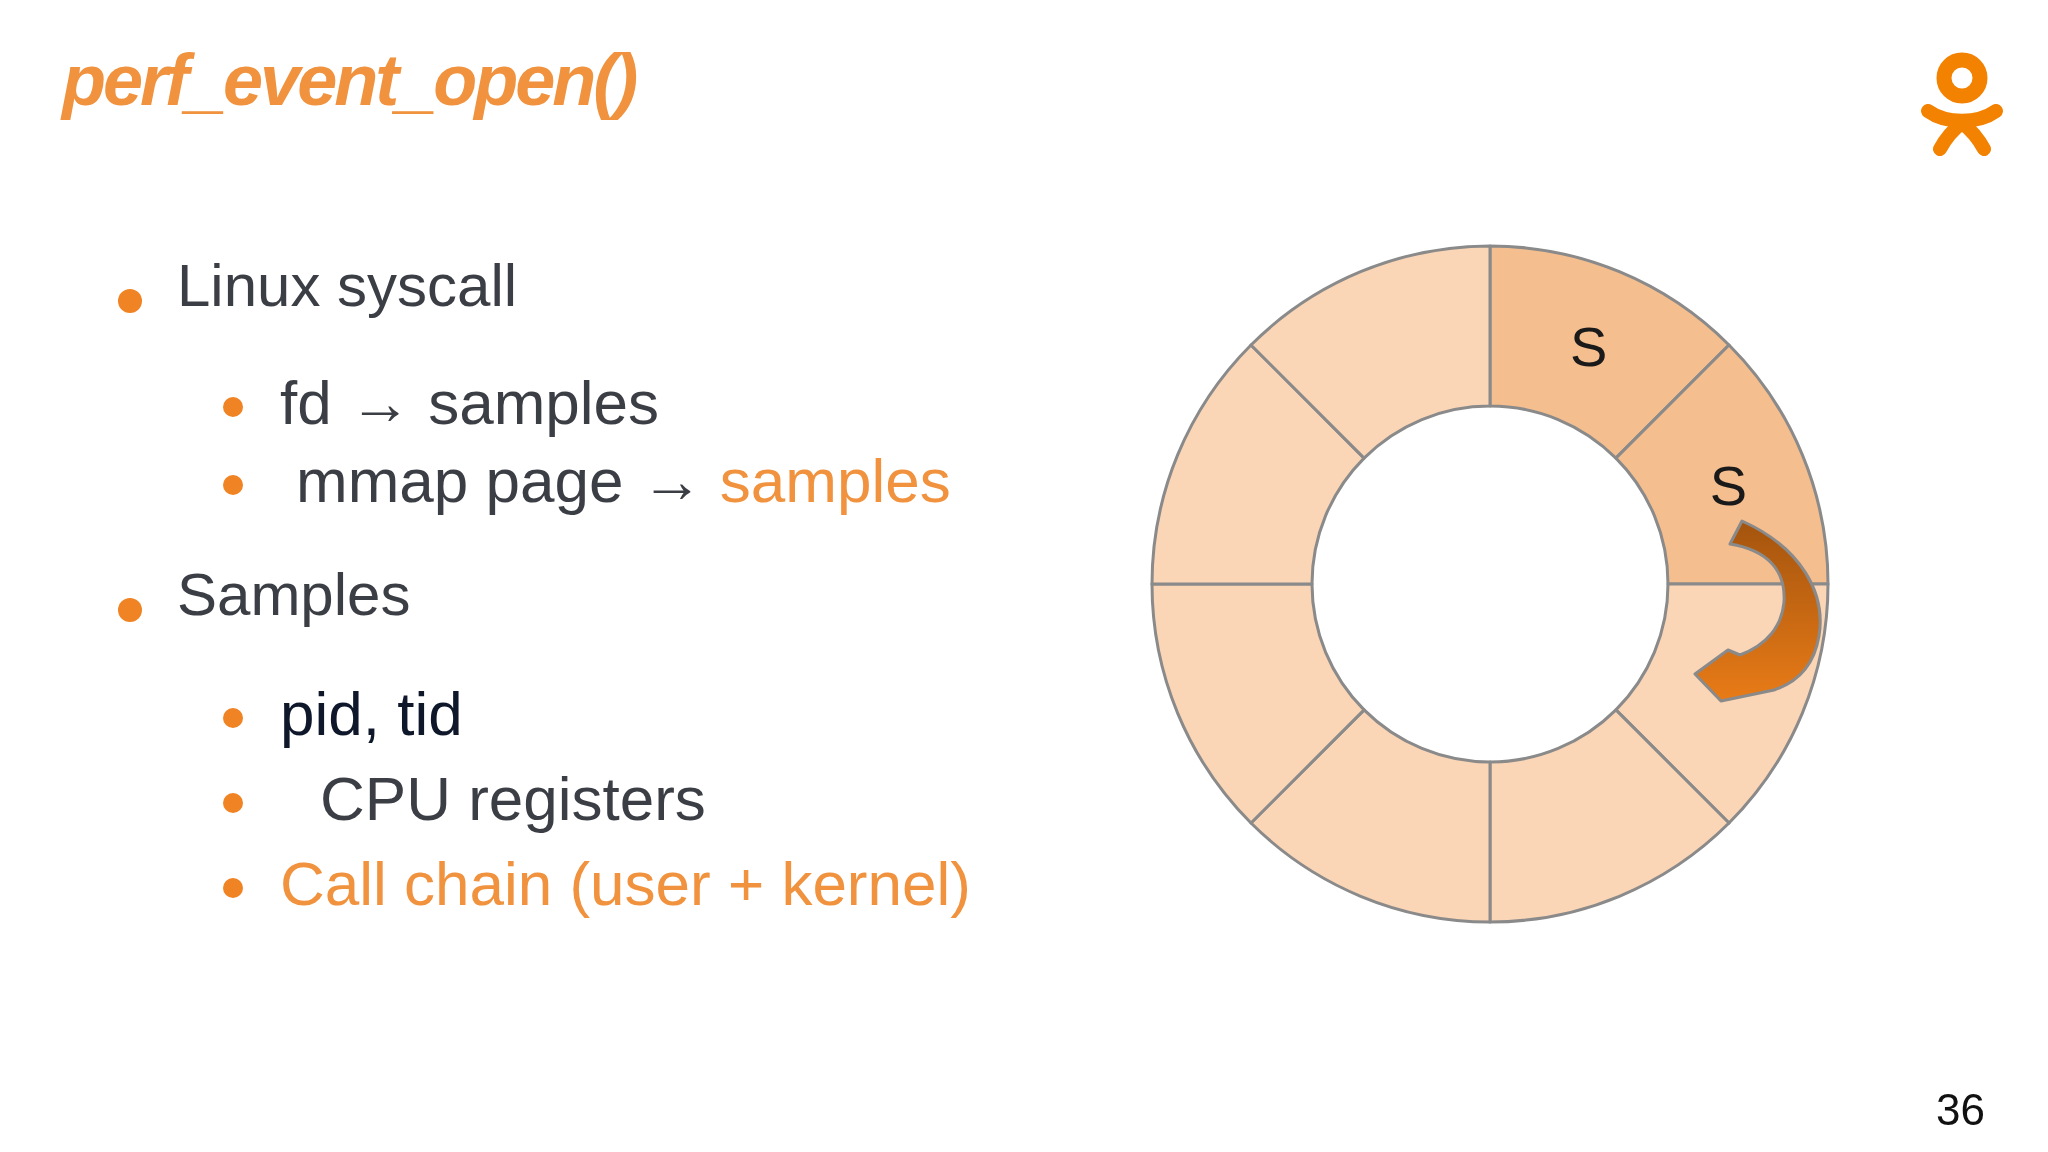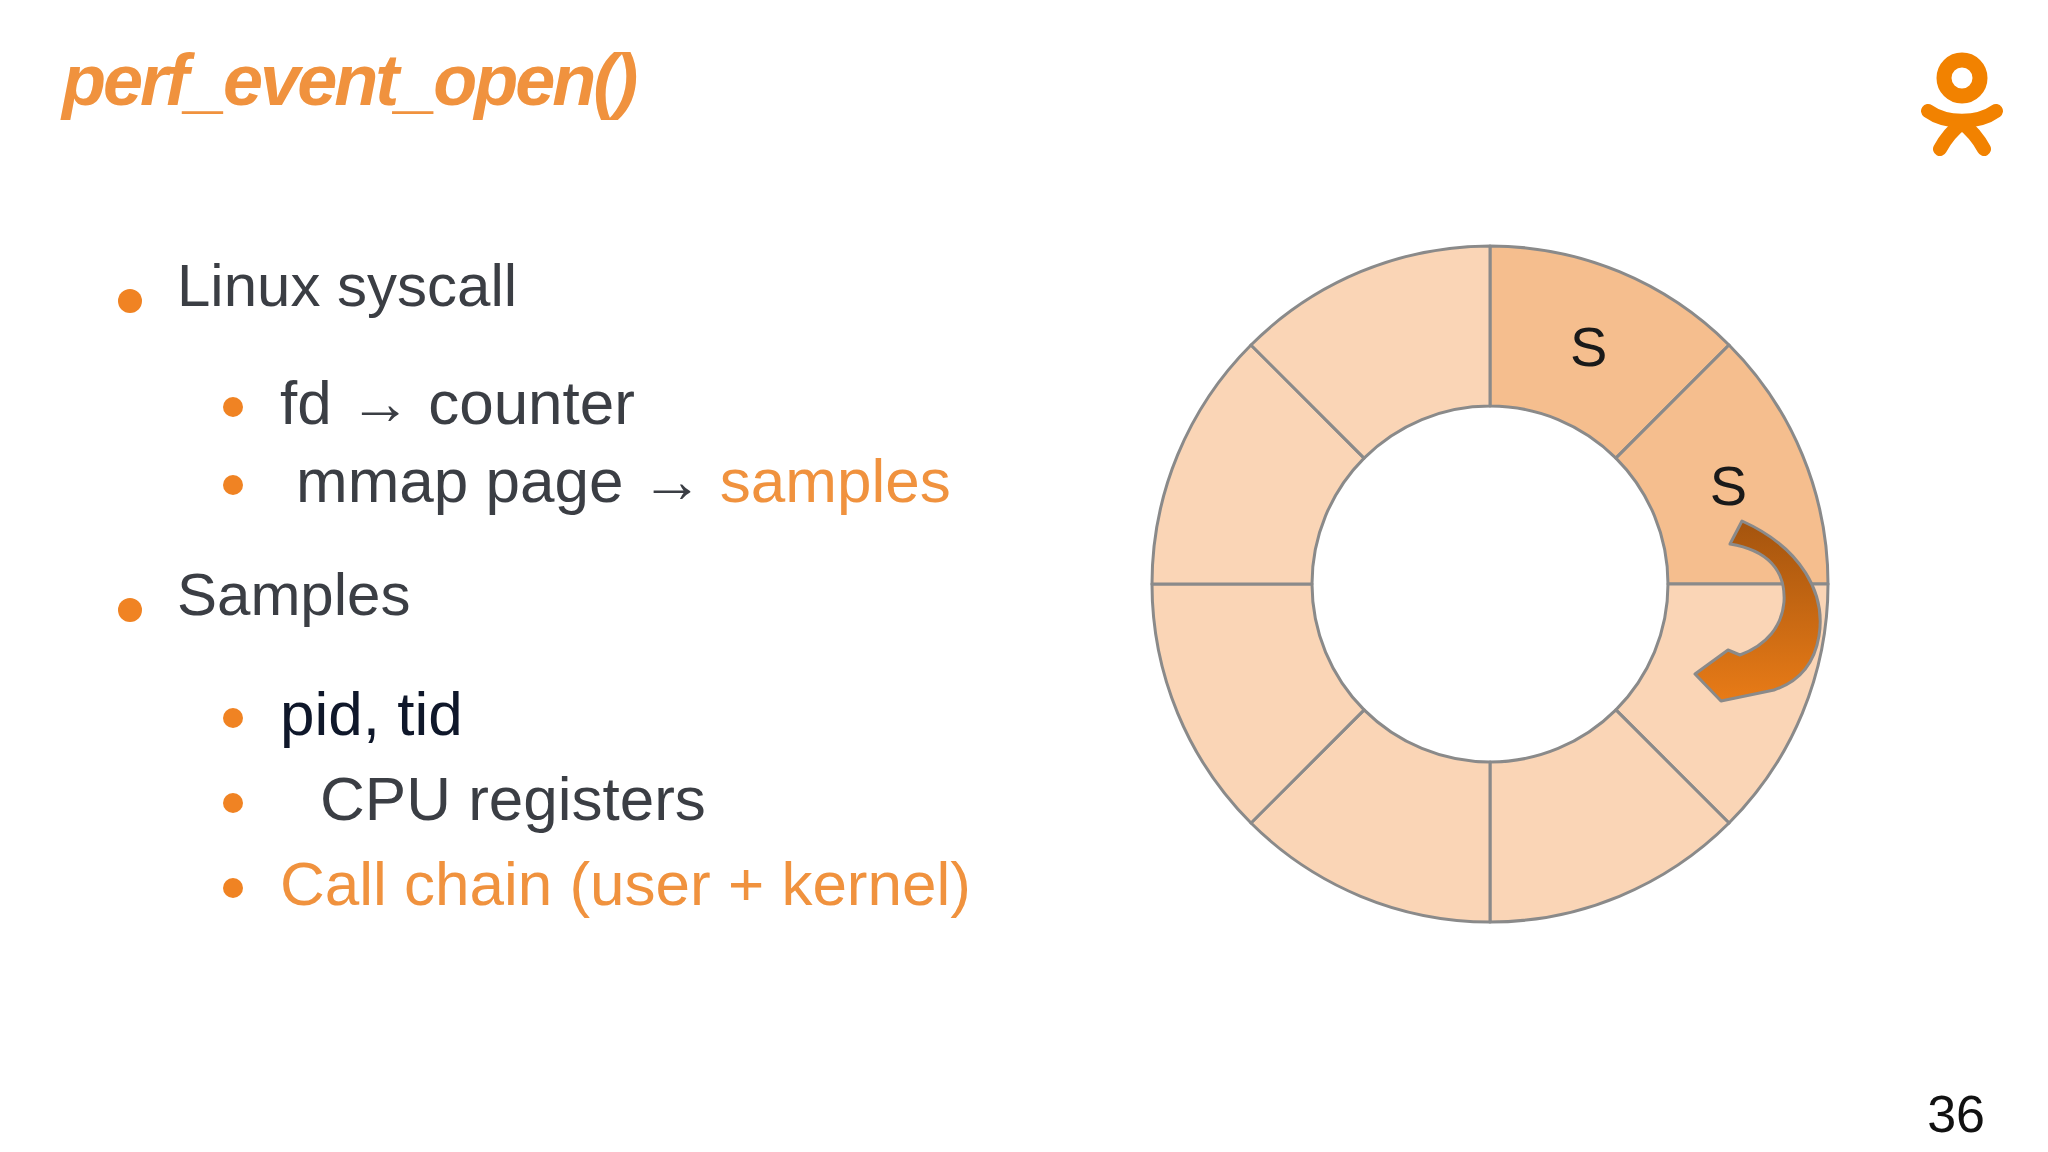--- a/index.html
+++ b/index.html
@@ -5,38 +5,38 @@
   html,body{margin:0;padding:0;background:#ffffff;}
   body{width:2048px;height:1152px;position:relative;overflow:hidden;
        font-family:"Liberation Sans","DejaVu Sans",sans-serif;}
   .title{position:absolute;left:62px;top:44px;font-size:72px;font-weight:bold;
          letter-spacing:-3px;line-height:1;white-space:nowrap;font-style:italic;}
   .bullet-row{position:absolute;left:0;white-space:nowrap;line-height:1;}
   .bullet-dot{position:absolute;border-radius:50%;}
   .bullet-text{position:absolute;top:0;line-height:1;}
   .lvl1 .bullet-text{font-size:60px;}
   .lvl2 .bullet-text{font-size:62px;}
-  .page-number{position:absolute;right:63px;top:1088px;font-size:52px;color:#111;line-height:1;}
+  .page-number{position:absolute;right:63px;top:1088px;font-size:44px;color:#111;line-height:1;}
   svg text{font-family:"Liberation Sans","DejaVu Sans",sans-serif;}
   .ring-svg{position:absolute;left:1140px;top:238px;}
   .logo-svg{position:absolute;left:1920px;top:45px;}
 </style>
 </head>
 <body>
 
 <div class="title" style="color: rgb(240, 146, 62);">perf_event_open()</div>
 
 <div id="bullet-list">
     <div class="bullet-row lvl1" style="top: 256px;">
       <span class="bullet-dot" style="left: 118px; top: 33px; width: 24px; height: 24px; background: rgb(240, 131, 35);"></span>
       <span class="bullet-text" style="left: 177px;"><span style="color: rgb(59, 62, 68);">Linux syscall</span></span>
     </div>
     <div class="bullet-row lvl2" style="top: 372px;">
       <span class="bullet-dot" style="left: 223px; top: 25px; width: 20px; height: 20px; background: rgb(240, 131, 35);"></span>
-      <span class="bullet-text" style="left: 280px;"><span style="color: rgb(59, 62, 68);">fd → counter</span></span>
+      <span class="bullet-text" style="left: 280px;"><span style="color: rgb(59, 62, 68);">fd → samples</span></span>
     </div>
     <div class="bullet-row lvl2" style="top: 450px;">
       <span class="bullet-dot" style="left: 223px; top: 25px; width: 20px; height: 20px; background: rgb(240, 131, 35);"></span>
       <span class="bullet-text" style="left: 296px;"><span style="color: rgb(59, 62, 68);">mmap page → </span><span style="color: rgb(240, 146, 62);">samples</span></span>
     </div>
     <div class="bullet-row lvl1" style="top: 565px;">
       <span class="bullet-dot" style="left: 118px; top: 33px; width: 24px; height: 24px; background: rgb(240, 131, 35);"></span>
       <span class="bullet-text" style="left: 177px;"><span style="color: rgb(59, 62, 68);">Samples</span></span>
     </div>
     <div class="bullet-row lvl2" style="top: 683px;">

